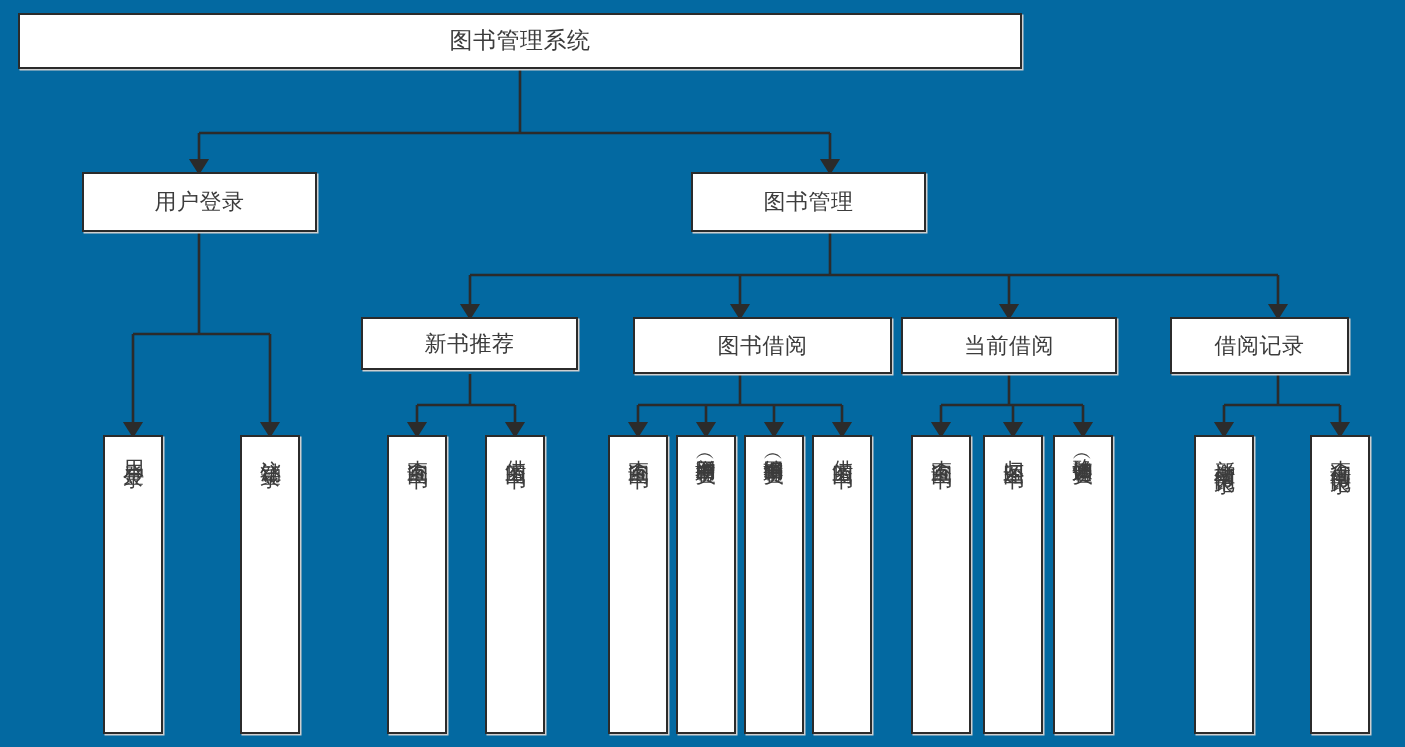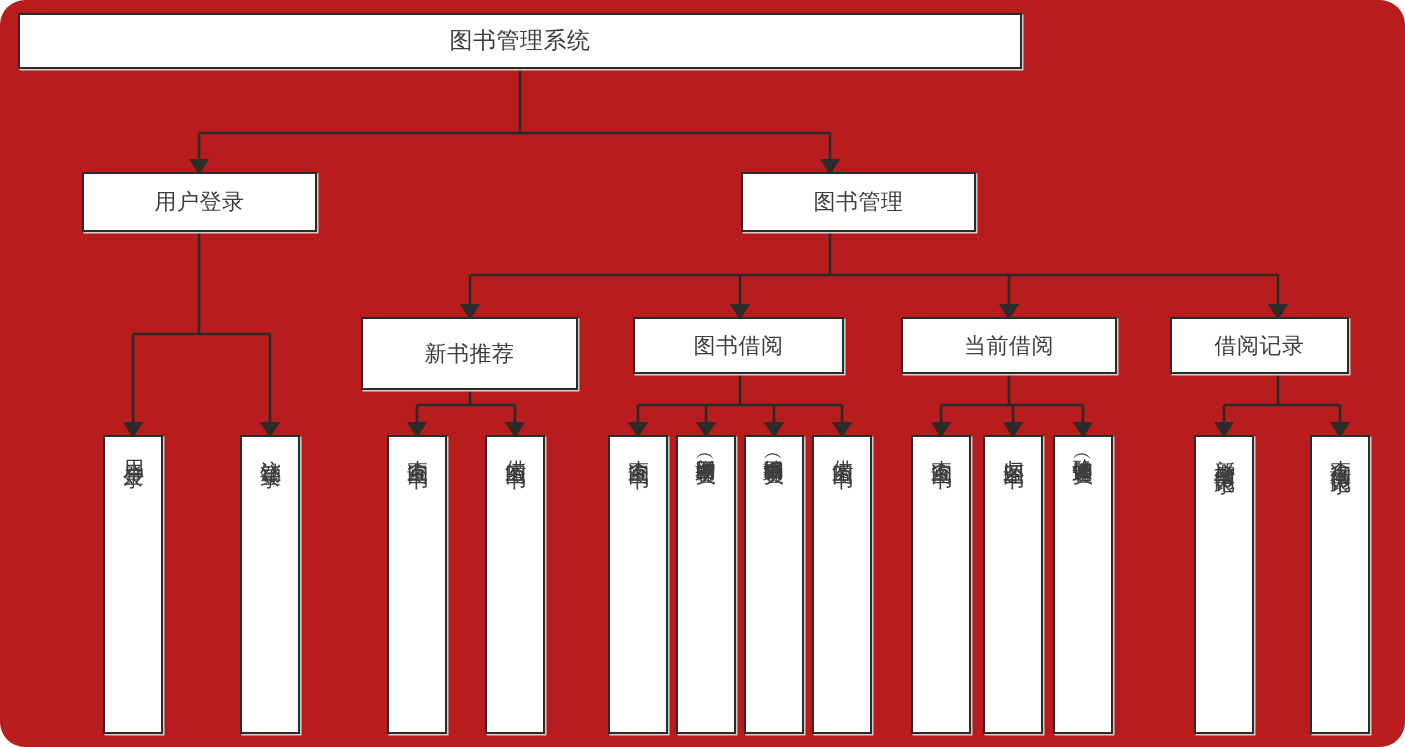--- a/index.html
+++ b/index.html
@@ -7,23 +7,22 @@
     padding: 0;
     background: #ffffff;
   }
   body {
     font-family: "DejaVu Sans", "Liberation Sans", sans-serif;
   }
   #canvas {
     position: relative;
     width: 1405px;
     height: 747px;
-    background: #b91c1c;
+    background: #0369a1;
     overflow: hidden;
-    border-radius: 25px;
   }
   #wires {
     position: absolute;
     left: 0;
     top: 0;
     width: 1405px;
     height: 747px;
     pointer-events: none;
   }
   .node {
@@ -138,30 +137,30 @@
   </svg>
 
   <div class="node h-node title-node" id="node-root" style="left: 18px; top: 13px; width: 1004px; height: 56px;">
     <span class="label">图书管理系统</span>
   </div>
 
   <div id="level2-nodes">
       <div class="node h-node" style="left: 82px; top: 172px; width: 235px; height: 60px;">
         <span class="label">用户登录</span>
       </div>
-      <div class="node h-node" style="left: 741px; top: 172px; width: 235px; height: 60px;">
+      <div class="node h-node" style="left: 691px; top: 172px; width: 235px; height: 60px;">
         <span class="label">图书管理</span>
       </div>
     </div>
 
   <div id="level3-nodes">
-      <div class="node h-node" style="left: 361px; top: 317px; width: 217px; height: 73px;">
+      <div class="node h-node" style="left: 361px; top: 317px; width: 217px; height: 53px;">
         <span class="label">新书推荐</span>
       </div>
-      <div class="node h-node" style="left: 633px; top: 317px; width: 211px; height: 57px;">
+      <div class="node h-node" style="left: 633px; top: 317px; width: 259px; height: 57px;">
         <span class="label">图书借阅</span>
       </div>
       <div class="node h-node" style="left: 901px; top: 317px; width: 216px; height: 57px;">
         <span class="label">当前借阅</span>
       </div>
       <div class="node h-node" style="left: 1170px; top: 317px; width: 179px; height: 57px;">
         <span class="label">借阅记录</span>
       </div>
     </div>
 

